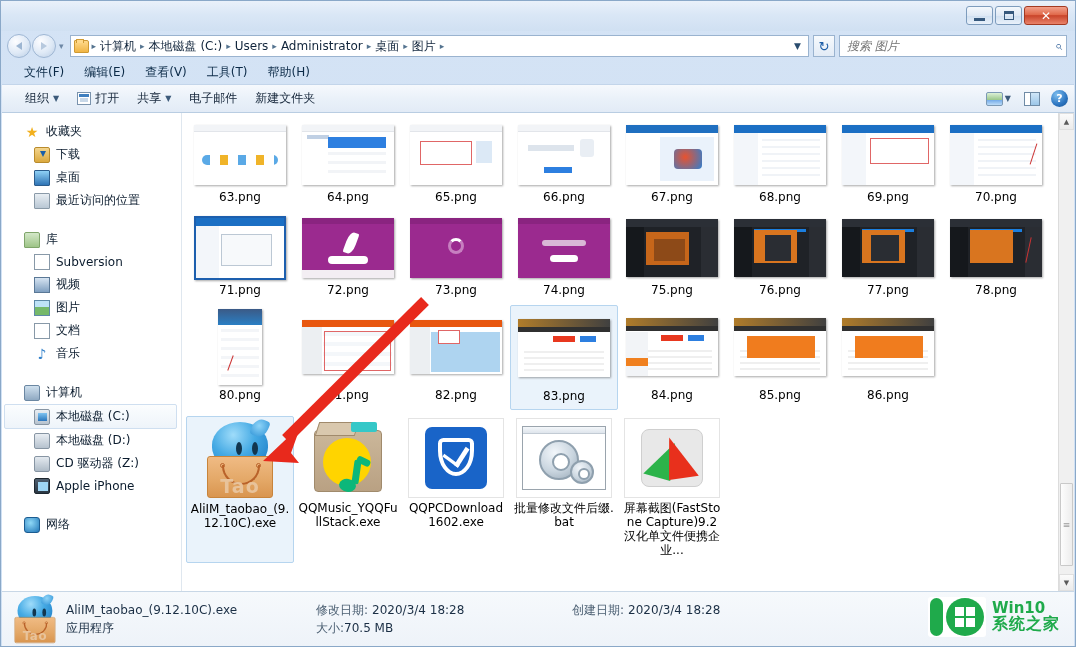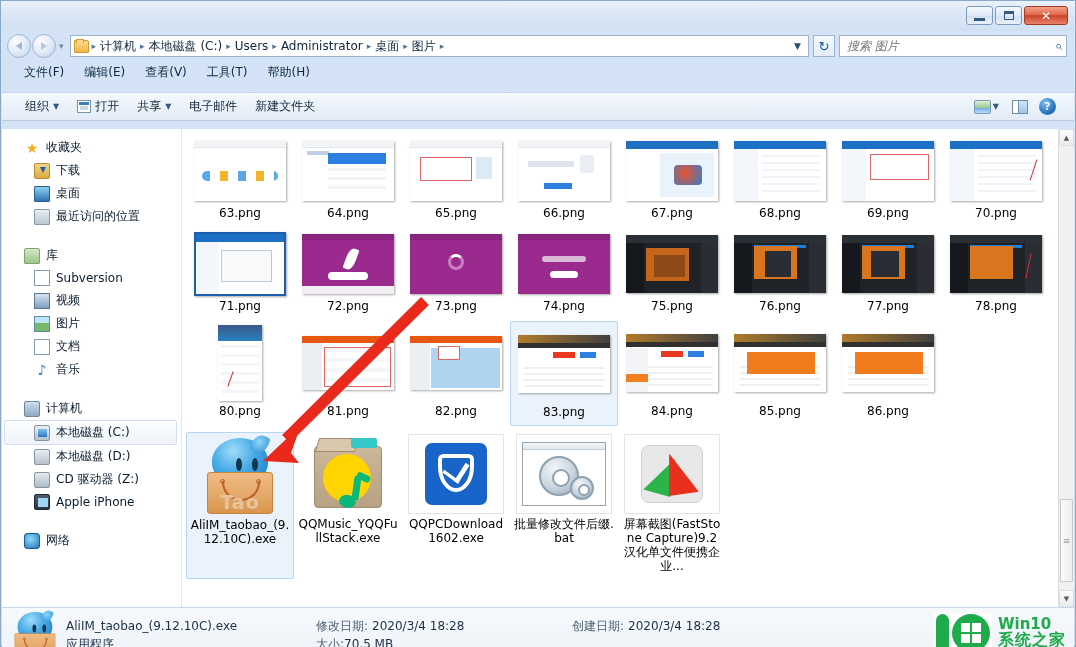--- a/index.html
+++ b/index.html
@@ -82,21 +82,21 @@
   }
   .searchicon { color:#2a5c96; font-size:13px; transform:scaleX(-1); }
   
   .menubar {
     height:23px; display:flex; align-items:center; padding-left:13px; gap:0px;
     font-size:12px; color:#0b2a47;
   }
   .menubar span { padding:2px 10px; }
   
   .toolbar {
-    height:29px; margin:8px 1px; display:flex; align-items:center; padding:0 18px 0 14px;
+    height:29px; margin:0 1px; display:flex; align-items:center; padding:0 6px 0 14px;
     background:linear-gradient(180deg,#f6f9fd 0%, #eaf1f9 50%, #e2ebf6 100%);
     border-top:1px solid #c3d5ea; border-bottom:1px solid #b9cde2;
     font-size:12px; color:#15263a;
   }
   .tbitem { display:flex; align-items:center; gap:4px; padding:3px 9px; white-space:nowrap;}
   .tbcaret { font-size:8px; color:#3c5a7a; }
   .tb-open-icon {
     width:14px;height:13px;background:#fff;border:1px solid #7a93ad;position:relative;
   }
   .tb-open-icon::after{content:"";position:absolute;left:1px;top:1px;right:1px;height:3px;background:#3f7fbf;}
@@ -212,21 +212,21 @@
     border-top:1px solid #c8d7e6; position:relative;
   }
   .det-icon { width:46px; height:46px; margin-right:8px; flex:none; position:relative;}
   .det-text { font-size:12px; color:#1b2f45; line-height:18px; }
   .det-line { display:flex; gap:0; }
   .det-k { color:#4b5f72; }
   .det-v { color:#1b2f45; }
   .d-col1 { width:250px; }
   .d-col2 { width:200px; }
   .watermark {
-    position:absolute; right:8px; top:5px; display:flex; align-items:center; gap:6px;
+    position:absolute; right:14px; top:5px; display:flex; align-items:center; gap:6px;
   }
   .wm-logo {
     display:flex; align-items:center; gap:3px;
     background:#fff; padding:1px 2px; border-radius:3px;
   }
   .wm-bar { width:13px;height:38px;background:#1faa4b;border-radius:7px; }
   .wm-circ {
     width:38px;height:38px;border-radius:50%;background:#1faa4b;
     display:flex;align-items:center;justify-content:center;
   }

